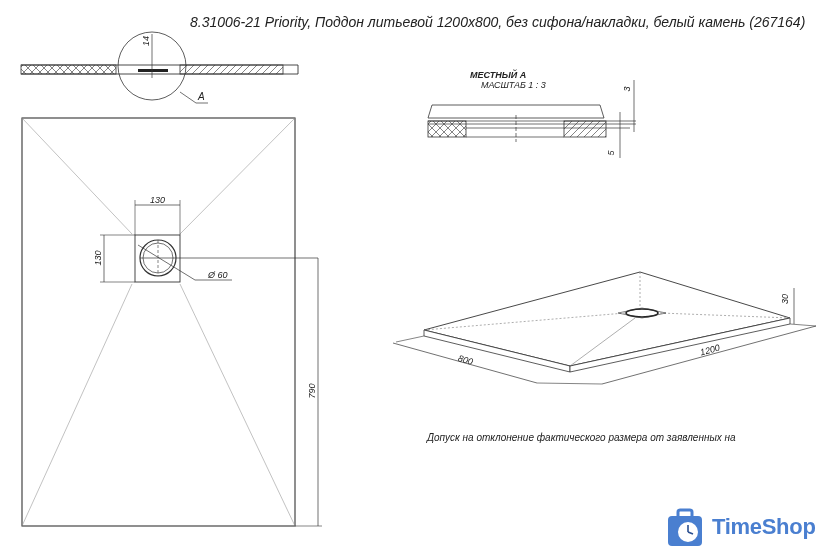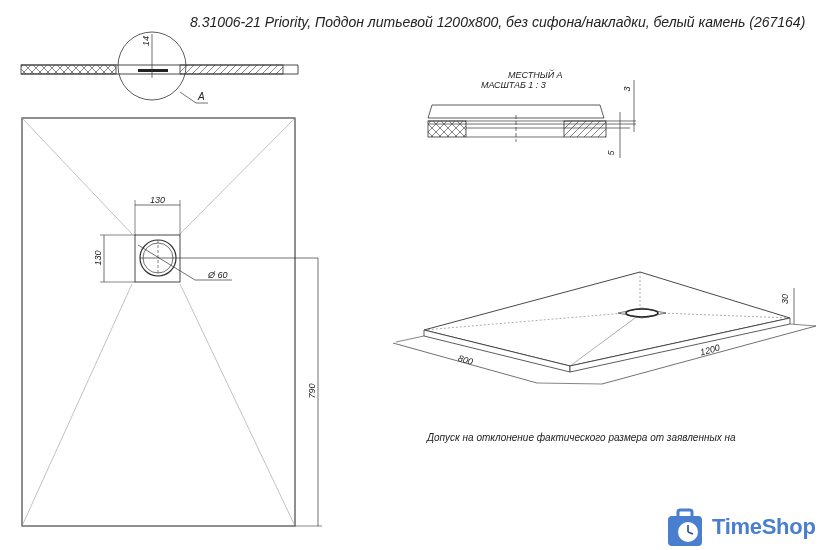--- a/index.html
+++ b/index.html
@@ -94,21 +94,21 @@
     <line x1="790" y1="324" x2="816" y2="326" stroke="#333" stroke-width="0.6"></line>
     <line x1="794" y1="288" x2="794" y2="324" stroke="#333" stroke-width="0.7"></line>
   </g>
 </svg>
 
 <div class="title">8.31006-21 Priority, Поддон литьевой 1200x800, без сифона/накладки, белый камень (267164)</div>
 
 <div class="lbl" style="left:141px; top:36px; transform:rotate(-90deg);">14</div>
 <div class="lbl" style="left:198px; top:91px; font-size:10px;">A</div>
 
-<div class="lbl" style="left:508px; top:70px;">МЕСТНЫЙ А</div>
+<div class="lbl" style="left:470px; top:70px;font-weight:bold;">МЕСТНЫЙ А</div>
 <div class="lbl" style="left:481px; top:80px;">МАСШТАБ 1 : 3</div>
 <div class="lbl" style="left:624px; top:84px; transform:rotate(-90deg);">3</div>
 <div class="lbl" style="left:608px; top:148px; transform:rotate(-90deg);">5</div>
 
 <div class="lbl" style="left:150px; top:195px;">130</div>
 <div class="lbl" style="left:90px; top:253px; transform:rotate(-90deg);">130</div>
 <div class="lbl" style="left:208px; top:270px;">Ø 60</div>
 <div class="lbl" style="left:304px; top:386px; transform:rotate(-90deg);">790</div>
 
 <div class="lbl" style="left:458px; top:355px; transform:rotate(17deg);">800</div>

